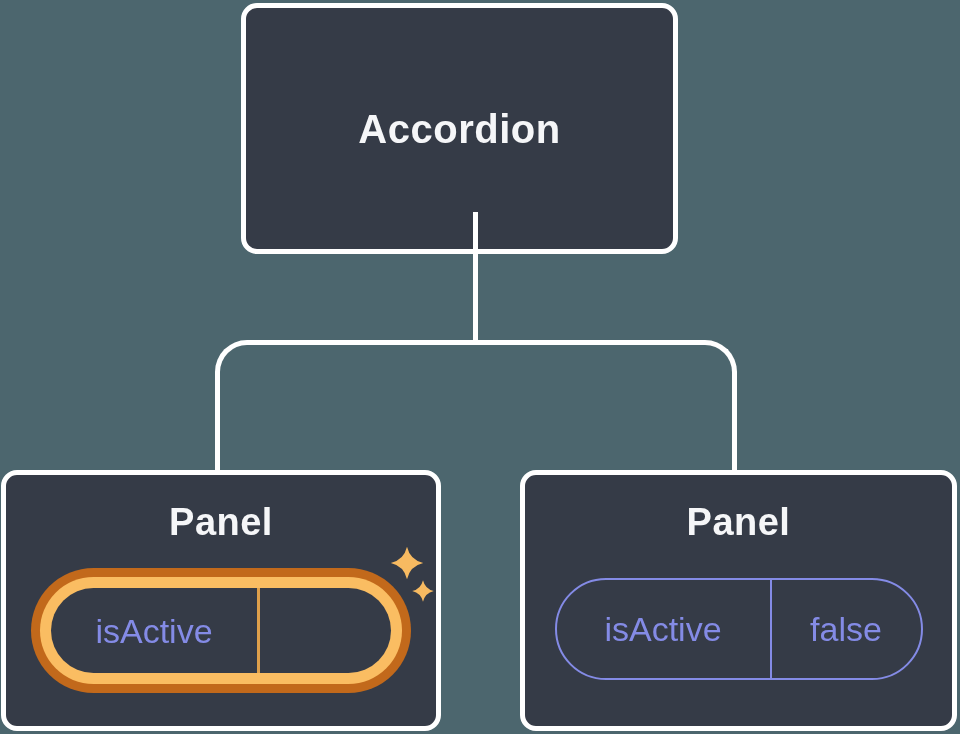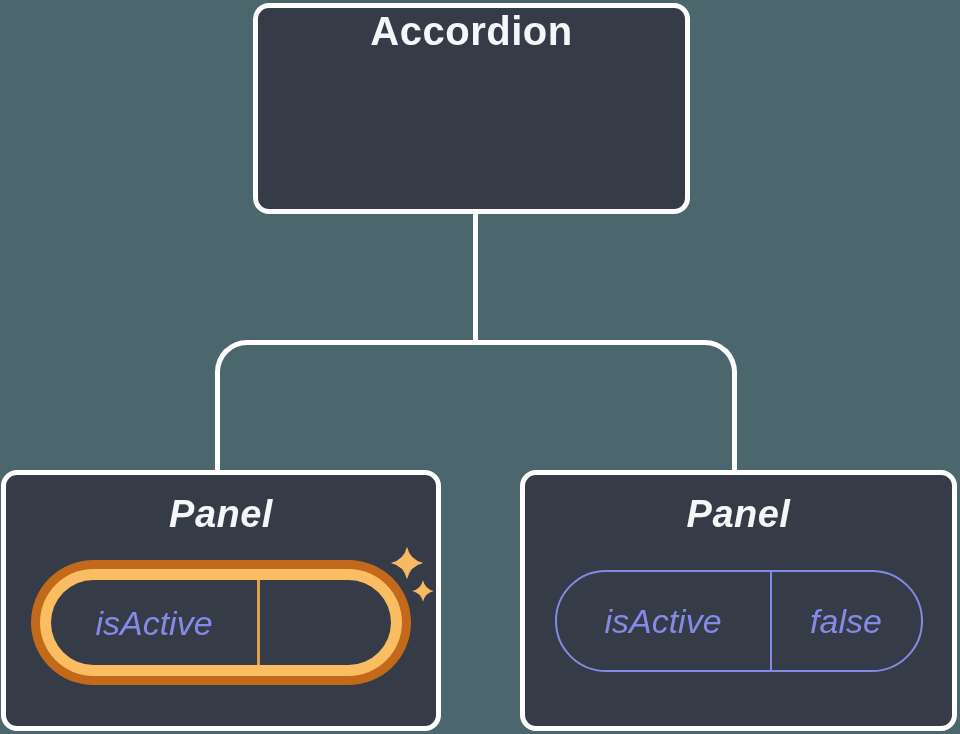--- a/index.html
+++ b/index.html
@@ -5,28 +5,28 @@
   html,body { margin:0; padding:0; background:#4C666E; }
   .canvas {
     position:relative; width:960px; height:734px; overflow:hidden;
     background:var(--bg); font-family:"Liberation Sans", sans-serif;
   }
   .node {
     position:absolute; box-sizing:border-box;
     background:var(--node); border:5px solid var(--line);
     border-radius:16px; display:flex; flex-direction:column; align-items:center;
   }
-  .accordion { left:253px; top:3px; width:437px; height:211px; }
+  .accordion { left:241px; top:3px; width:437px; height:251px; justify-content:center; }
   .accordion .node-title { font-size:40px; }
   .node-title {
     color:var(--title); font-weight:600; line-height:46px; letter-spacing:.5px;
   }
   .panel-left  { left:1px;   top:470px; width:440px; height:261px; }
   .panel-right { left:520px; top:470px; width:437px; height:261px; }
-  .panel-left, .panel-right { padding-top:16px;font-style:italic; }
+  .panel-left, .panel-right { padding-top:24px; }
   .panel-title { font-size:38px; }
 
   
   .stem {
     position:absolute; left:473px; top:212px; width:5px; height:130px;
     background:var(--line);
   }
   .branch {
     position:absolute; left:215px; top:340px; width:522px; height:130px;
     box-sizing:border-box;

